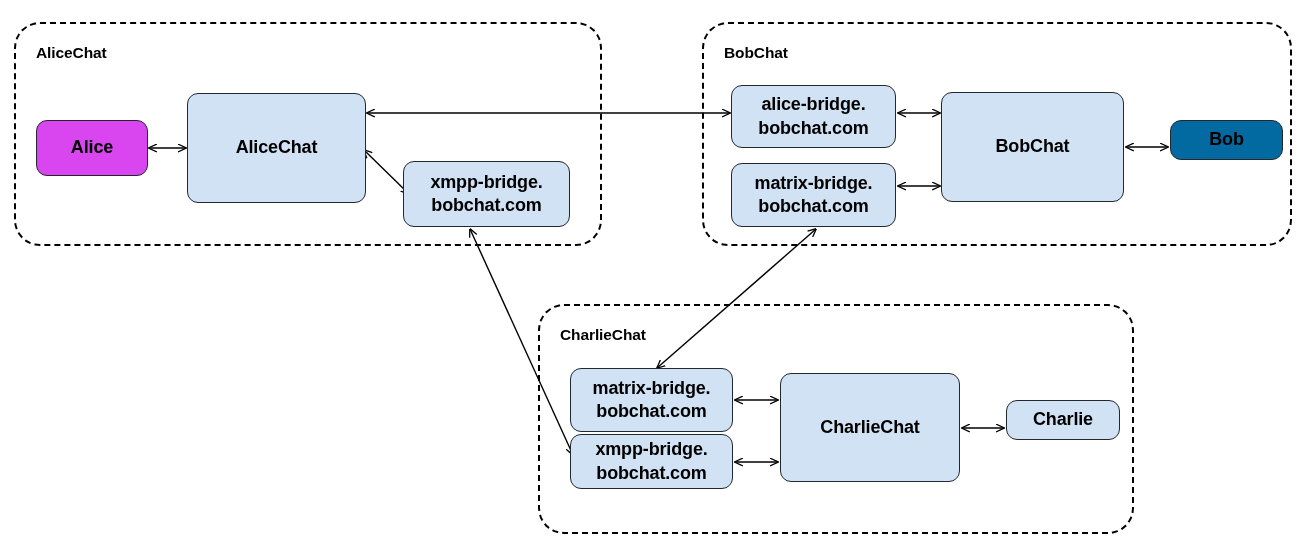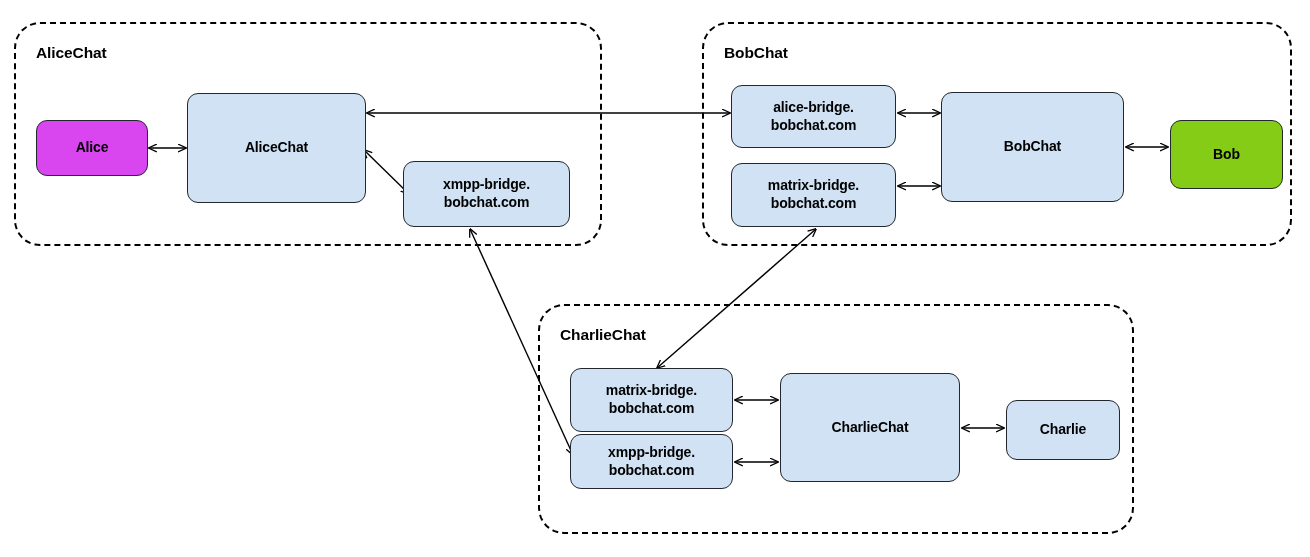--- a/index.html
+++ b/index.html
@@ -35,21 +35,21 @@
   .node {
     position: absolute;
     box-sizing: border-box;
     background: #d0e2f4;
     border: 1.4px solid #23282e;
     border-radius: 11px;
     display: flex;
     align-items: center;
     justify-content: center;
     text-align: center;
-    font-size: 14px;
+    font-size: 18px;
     font-weight: bold;
     color: #000000;
     line-height: 1.28;
     padding: 2px 4px;
     letter-spacing: -0.15px;
   }
   .node span { display: block; }
   svg.edges {
     position: absolute;
     left: 0;
@@ -125,21 +125,21 @@
         <div>
           <span>matrix-bridge.</span>
           <span>bobchat.com</span>
         </div>
       </div>
       <div class="node" style="left: 941px; top: 92px; width: 183px; height: 110px; background: rgb(208, 226, 244); border-color: rgb(35, 40, 46);">
         <div>
           <span>BobChat</span>
         </div>
       </div>
-      <div class="node" style="left: 1170px; top: 120px; width: 113px; height: 69px; background: #84cc16; border-color: rgb(35, 40, 46);">
+      <div class="node" style="left: 1170px; top: 120px; width: 113px; height: 40px; background: #0369a1; border-color: rgb(35, 40, 46);">
         <div>
           <span>Bob</span>
         </div>
       </div>
       <div class="node" style="left: 570px; top: 368px; width: 163px; height: 64px; background: rgb(208, 226, 244); border-color: rgb(35, 40, 46);">
         <div>
           <span>matrix-bridge.</span>
           <span>bobchat.com</span>
         </div>
       </div>
@@ -147,20 +147,20 @@
         <div>
           <span>xmpp-bridge.</span>
           <span>bobchat.com</span>
         </div>
       </div>
       <div class="node" style="left: 780px; top: 373px; width: 180px; height: 109px; background: rgb(208, 226, 244); border-color: rgb(35, 40, 46);">
         <div>
           <span>CharlieChat</span>
         </div>
       </div>
-      <div class="node" style="left: 1006px; top: 400px; width: 114px; height: 60px; background: rgb(208, 226, 244); border-color: rgb(35, 40, 46); align-items: center;">
+      <div class="node" style="left: 1006px; top: 400px; width: 114px; height: 40px; background: rgb(208, 226, 244); border-color: rgb(35, 40, 46); align-items: center;">
         <div>
           <span>Charlie</span>
         </div>
       </div>
     </div>
 
 </div>
 
 </body></html>

